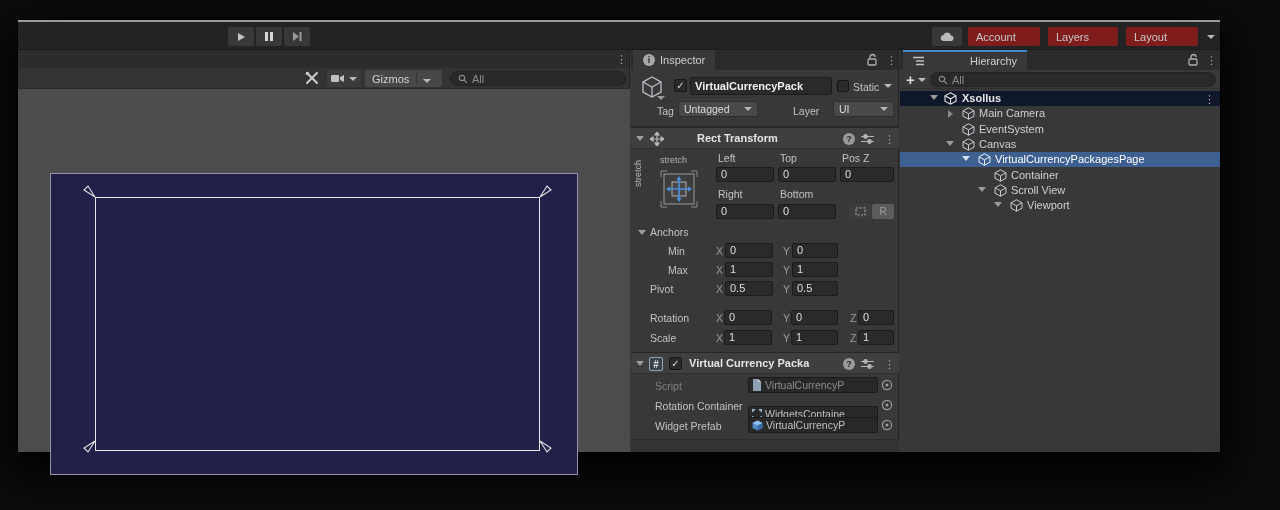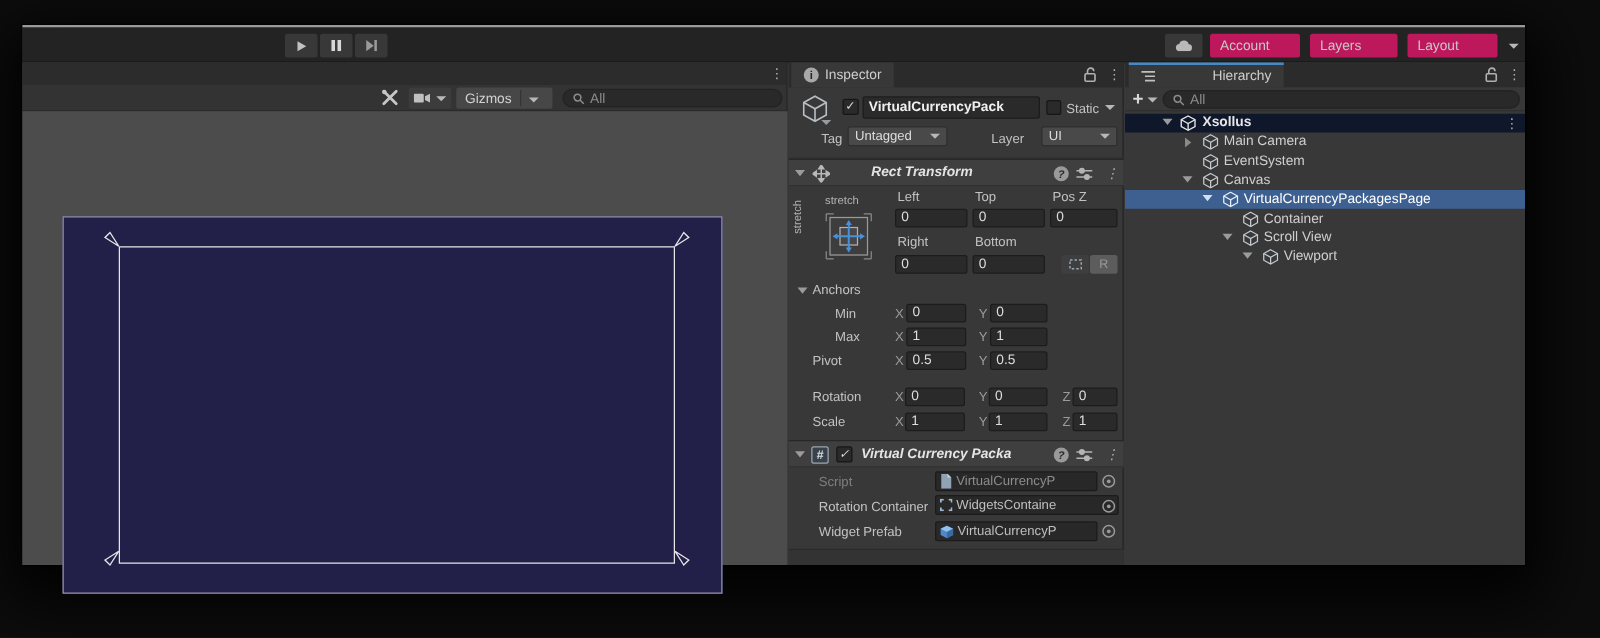--- a/index.html
+++ b/index.html
@@ -8,21 +8,21 @@
   #stage { position:relative; width:1280px; height:510px; background:#0c0d0c; }
   #window { position:absolute; left:18px; top:20px; width:1202px; height:432px;
             background:#383838; box-shadow:0 16px 48px 14px rgba(0,0,0,0.9), 0 0 0 1px #050505;
             border-top:2px solid #9a9a9a; }
   
   .main-toolbar { position:absolute; left:0; top:0; width:100%; height:28px; background:#232323;
                   border-bottom:1px solid #1a1a1a; }
   .tb-btn { position:absolute; top:5px; height:19px; background:#383838; border-radius:2px;
             display:flex; align-items:center; justify-content:center; }
   .play-group .tb-btn { width:26px; }
-  .dd-btn { background:#be185d; color:#c8c8c8; font-size:11px; padding:0 8px;
+  .dd-btn { background:#7f1d1d; color:#c8c8c8; font-size:11px; padding:0 8px;
             justify-content:space-between;gap:40px; }
   .caret { width:0; height:0; border-left:4px solid transparent; border-right:4px solid transparent;
            border-top:4px solid #b8b8b8; display:inline-block; }
   
   #workspace { position:absolute; left:0; top:28px; width:1202px; height:402px; }
   .pane { position:absolute; top:0; height:402px; background:#383838; }
   #scene-pane { left:0; width:612px; border-right:1px solid #232323; }
   #inspector-pane { left:613px; width:268px; border-right:1px solid #232323; }
   #hierarchy-pane { left:882px; width:320px; }
   .tabbar { position:absolute; left:0; top:0; width:100%; height:20px; background:#2b2b2b; }
@@ -40,21 +40,21 @@
   .search-pill { position:absolute; background:#292929; border:1px solid #232323; border-radius:8px;
                  display:flex; align-items:center; gap:4px; color:#8a8a8a; font-size:11px; padding:0 7px; }
   #scene-viewport { position:absolute; left:0; top:39px; width:612px; height:363px; background:#4c4c4c; }
   #canvas-rect { position:absolute; left:32px; top:84px; width:528px; height:302px;
                  background:#221f49; border:1px solid #9295ab; }
   #gizmo-rect { position:absolute; left:77px; top:108px; width:445px; height:254px;
                 border:1px solid #e6e6e6; }
   .anchor-tri { position:absolute; width:16px; height:16px; }
   
   .comp-header { position:absolute; left:0; width:268px; height:22px; background:#3f3f3f;
-                 border-top:1px solid #272727; border-bottom:1px solid #303030;font-style:italic; }
+                 border-top:1px solid #272727; border-bottom:1px solid #303030; }
   .comp-title { position:absolute; top:4px; font-size:11px; font-weight:bold; color:#e4e4e4; white-space:nowrap; }
   .fold { position:absolute; width:0; height:0; }
   .fold.down { border-left:4px solid transparent; border-right:4px solid transparent; border-top:5px solid #9b9b9b; }
   .fold.right { border-top:4px solid transparent; border-bottom:4px solid transparent; border-left:5px solid #8a8a8a; }
   .plabel { position:absolute; font-size:10.5px; color:#c2c2c2; white-space:nowrap; }
   .plabel.dim { color:#7f7f7f; }
   .numfield { position:absolute; height:15px; background:#2a2a2a; border:1px solid #1c1c1c; border-radius:2px;
               color:#dedede; font-size:11px; line-height:13px; padding-left:4px; overflow:hidden; }
   .axis { position:absolute; font-size:10.5px; color:#9b9b9b; }
   .objfield { position:absolute; height:16px; background:#282828; border:1px solid #1b1b1b; border-radius:2px;
@@ -361,21 +361,21 @@
           <span class="val" style="color:#8c8c8c">VirtualCurrencyP</span>
         </div>
         <span class="picker" style="left:249px; top:3px">
           <svg width="12" height="12" viewBox="0 0 12 12">
                 <circle cx="6" cy="6" r="4.6" fill="none" stroke="#9a9a9a" stroke-width="1.2"></circle>
                 <circle cx="6" cy="6" r="1.5" fill="#9a9a9a"></circle>
               </svg>
         </span>
 
         <span class="plabel" style="left:24px; top:26px">Rotation Container</span>
-        <div class="objfield" style="left:117px; top:22px; width:147px">
+        <div class="objfield" style="left:117px; top:32px; width:130px">
           <span>
             <svg width="10" height="10" viewBox="0 0 10 10" stroke="#9fb8cf" stroke-width="1.4" fill="none">
               <path d="M0.7 3 V0.7 H3 M7 0.7 H9.3 V3 M9.3 7 V9.3 H7 M3 9.3 H0.7 V7"></path>
             </svg>
           </span>
           <span class="val">WidgetsContaine</span>
         </div>
         <span class="picker" style="left:249px; top:23px">
           <svg width="12" height="12" viewBox="0 0 12 12">
                 <circle cx="6" cy="6" r="4.6" fill="none" stroke="#9a9a9a" stroke-width="1.2"></circle>

